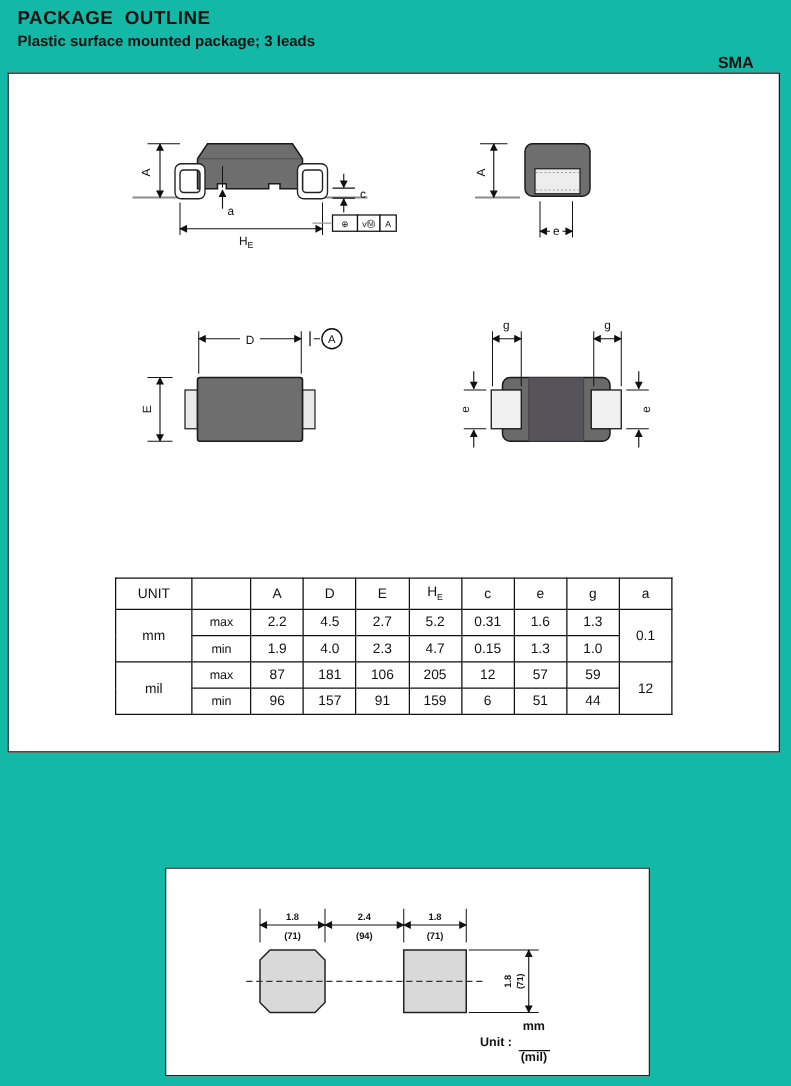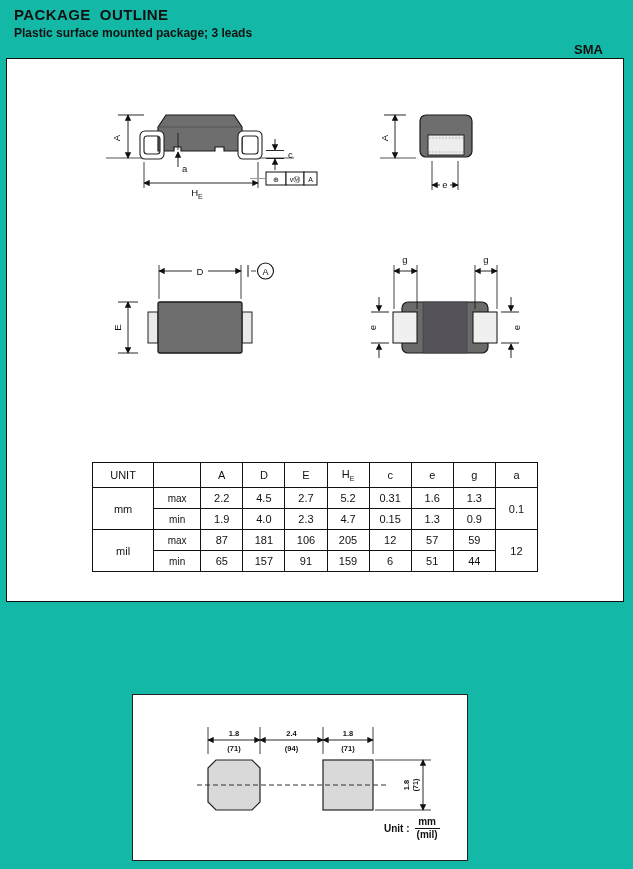--- a/index.html
+++ b/index.html
@@ -7,37 +7,37 @@
   .page {
     position:relative; width:633px; height:869px; background:#14b8a6;
     font-family:"Liberation Sans", sans-serif; color:#111; overflow:hidden;
   }
   .abs { position:absolute; }
   .title { left:14px; top:6px; font-size:15px; font-weight:700; letter-spacing:0.4px; white-space:pre; }
   .subtitle { left:14px; top:26px; font-size:12px; font-weight:700; }
   .pkg-name { right:30px; top:42px; font-size:13px; font-weight:700; }
   .main-box { left:6px; top:58px; width:618px; height:544px; border:1.6px solid #111; background:#fff; }
   .pad-heading { left:138px; top:663px; font-size:13px; font-weight:700; }
-  .pad-box { left:132px; top:694px; width:336px; height:167px; border:1.6px solid #222; background:#fff; }
+  .pad-box { left:132px; top:694px; width:388px; height:167px; border:1.6px solid #222; background:#fff; }
 
   svg text { font-family:"Liberation Sans", sans-serif; fill:#111; }
 
   table.dim-table {
     position:absolute; left:92px; top:446px; width:446px;
     border-collapse:collapse; border:1.8px solid #111;
     font-size:11px; text-align:center; color:#111;margin-top:16px;
   }
   table.dim-table th, table.dim-table td { border:1px solid #111; font-weight:400; height:21px; padding:0 2px; }
   table.dim-table tr.hrow th { height:25px; }
   table.dim-table sub { font-size:7px; }
   td.mmx { font-size:10px; }
 
   .unit-wrap { left:384px; top:816px; display:flex; align-items:center; gap:5px; font-size:10px; font-weight:700; }
   .frac { display:inline-flex; flex-direction:column; align-items:center; line-height:1.15; }
-  .frac .den { border-top:1.2px solid #111; padding:0 2px; }
+  .frac .den { border-top:1.2px solid #111; padding:0 2px;margin-top:12px; }
 </style>
 </head>
 <body>
 
 <div class="page">
 
   <div class="abs title">PACKAGE  OUTLINE</div>
   <div class="abs subtitle">Plastic surface mounted package; 3 leads</div>
   <div class="abs pkg-name">SMA</div>
 
@@ -196,37 +196,37 @@
       <td rowspan="2">0.1</td>
     </tr>
     <tr>
       <td class="mmx">min</td>
       <td>1.9</td>
       <td>4.0</td>
       <td>2.3</td>
       <td>4.7</td>
       <td>0.15</td>
       <td>1.3</td>
-      <td>0.9</td>
+      <td>1.0</td>
     </tr>
     <tr>
       <td rowspan="2">mil</td>
       <td class="mmx">max</td>
       <td>87</td>
       <td>181</td>
       <td>106</td>
       <td>205</td>
       <td>12</td>
       <td>57</td>
       <td>59</td>
       <td rowspan="2">12</td>
     </tr>
     <tr>
       <td class="mmx">min</td>
-      <td>65</td>
+      <td>96</td>
       <td>157</td>
       <td>91</td>
       <td>159</td>
       <td>6</td>
       <td>51</td>
       <td>44</td>
     </tr>
   </tbody>
     </table>
 

